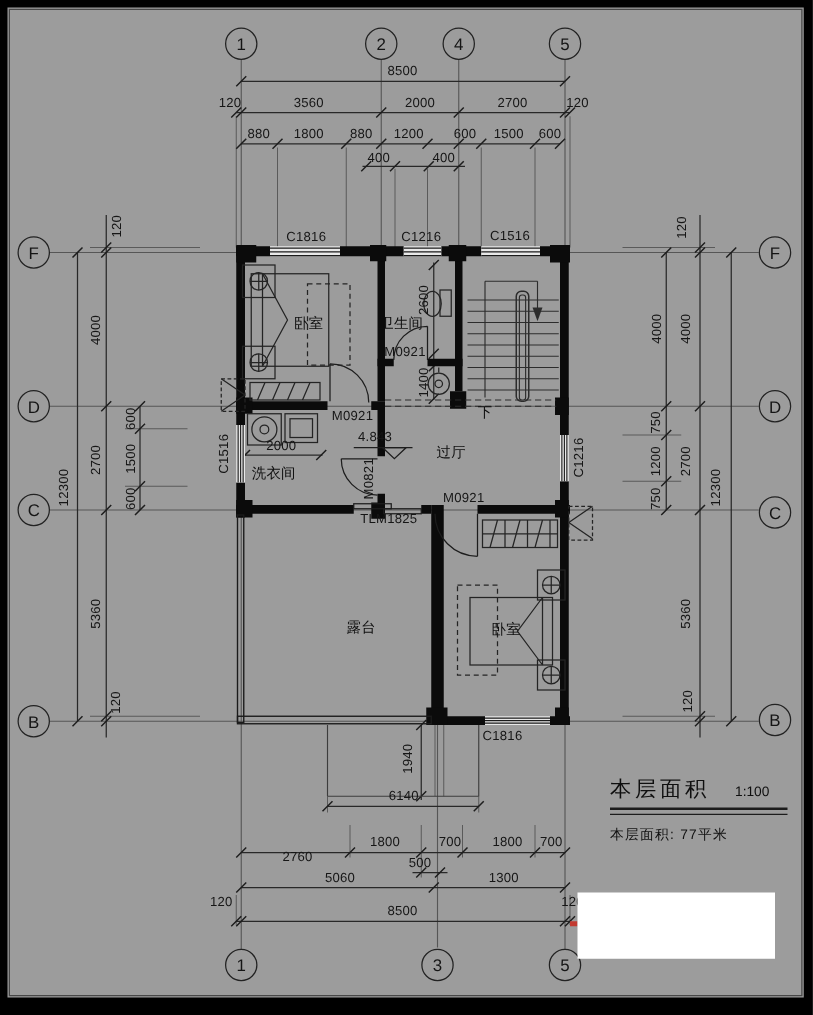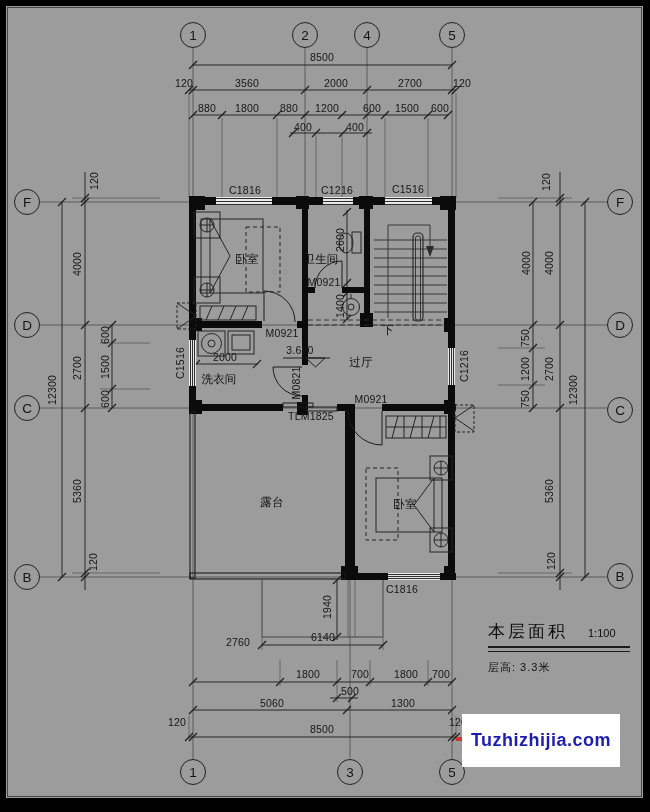--- a/index.html
+++ b/index.html
@@ -258,26 +258,26 @@
   <div class="lbl" style="left:289px;top:108px">880</div>
   <div class="lbl" style="left:327px;top:108px">1200</div>
   <div class="lbl" style="left:372px;top:108px">600</div>
   <div class="lbl" style="left:407px;top:108px">1500</div>
   <div class="lbl" style="left:440px;top:108px">600</div>
   <div class="lbl" style="left:303px;top:127px">400</div>
   <div class="lbl" style="left:355px;top:127px">400</div>
 
   <div class="lbl rot" style="left:327px;top:607px">1940</div>
   <div class="lbl" style="left:323px;top:637px">6140</div>
-  <div class="lbl" style="left:238px;top:642px">2760</div>
+  <div class="lbl" style="left:238px;top:686px">2760</div>
   <div class="lbl" style="left:308px;top:674px">1800</div>
   <div class="lbl" style="left:360px;top:674px">700</div>
   <div class="lbl" style="left:406px;top:674px">1800</div>
   <div class="lbl" style="left:441px;top:674px">700</div>
-  <div class="lbl" style="left:350px;top:691px">500</div>
+  <div class="lbl" style="left:336px;top:691px">500</div>
   <div class="lbl" style="left:272px;top:703px">5060</div>
   <div class="lbl" style="left:403px;top:703px">1300</div>
   <div class="lbl" style="left:177px;top:722px">120</div>
   <div class="lbl" style="left:322px;top:729px">8500</div>
   <div class="lbl" style="left:458px;top:722px">120</div>
 
   <div class="lbl rot" style="left:94px;top:181px">120</div>
   <div class="lbl rot" style="left:77px;top:264px">4000</div>
   <div class="lbl rot" style="left:52px;top:390px">12300</div>
   <div class="lbl rot" style="left:105px;top:335px">600</div>
@@ -294,47 +294,46 @@
   <div class="lbl rot" style="left:525px;top:369px">1200</div>
   <div class="lbl rot" style="left:525px;top:399px">750</div>
   <div class="lbl rot" style="left:549px;top:369px">2700</div>
   <div class="lbl rot" style="left:573px;top:390px">12300</div>
   <div class="lbl rot" style="left:549px;top:491px">5360</div>
   <div class="lbl rot" style="left:551px;top:561px">120</div>
 
   <div class="lbl" style="left:225px;top:357px">2000</div>
   <div class="lbl rot" style="left:340px;top:240px">2600</div>
   <div class="lbl rot" style="left:340px;top:306px">1400</div>
-  <div class="lbl" style="left:300px;top:350px">3.690</div>
+  <div class="lbl" style="left:300px;top:350px">4.843</div>
 
   <div class="lbl open-lbl" style="left:245px;top:190px">C1816</div>
   <div class="lbl open-lbl" style="left:337px;top:190px">C1216</div>
   <div class="lbl open-lbl" style="left:408px;top:189px">C1516</div>
   <div class="lbl open-lbl rot" style="left:180px;top:363px">C1516</div>
   <div class="lbl open-lbl rot" style="left:464px;top:366px">C1216</div>
   <div class="lbl open-lbl" style="left:402px;top:589px">C1816</div>
   <div class="lbl open-lbl" style="left:324px;top:282px">M0921</div>
   <div class="lbl open-lbl" style="left:282px;top:333px">M0921</div>
   <div class="lbl open-lbl" style="left:371px;top:399px">M0921</div>
   <div class="lbl open-lbl rot" style="left:296px;top:383px">M0821</div>
   <div class="lbl open-lbl" style="left:311px;top:416px">TLM1825</div>
 
   <div class="lbl room" style="left:247px;top:260px">卧室</div>
   <div class="lbl room" style="left:321px;top:260px">卫生间</div>
   <div class="lbl room" style="left:219px;top:380px">洗衣间</div>
   <div class="lbl room" style="left:361px;top:363px">过厅</div>
-  <div class="lbl room" style="left:272px;top:503px">露台</div>
+  <div class="lbl room" style="left:289px;top:503px">露台</div>
   <div class="lbl room" style="left:405px;top:505px">卧室</div>
   <div class="lbl room" style="left:388px;top:331px">下</div>
 
   <div class="titleblock">
     <div class="tb-row">
       <span>本层面积</span><span class="tb-scale">1:100</span>
     </div>
     <div class="tb-rule"></div>
-    <div class="tb-line">层高: 3.3米</div>
+    <div class="tb-line">本层面积: 77平米</div>
   </div>
 
   <div class="red-dash"></div>
   <div class="watermark">
-    <div class="wm-en" style="color: rgb(29, 29, 180);">Tuzhizhijia.com</div>
   </div>
 </div>
 
 </body></html>

